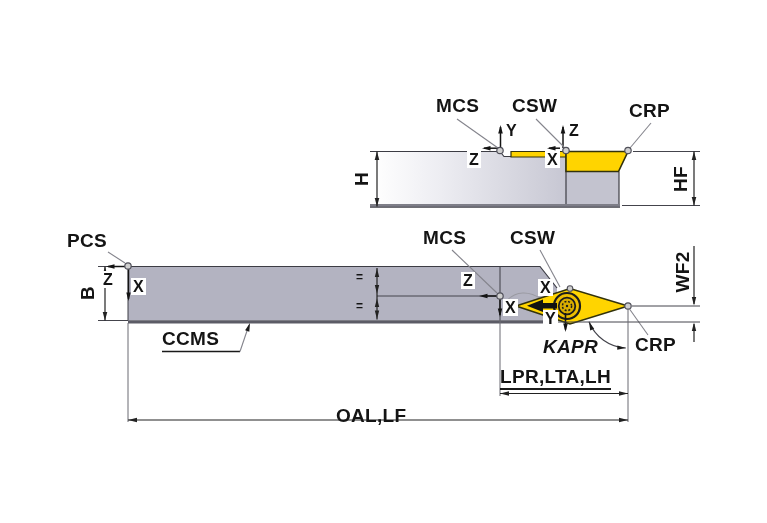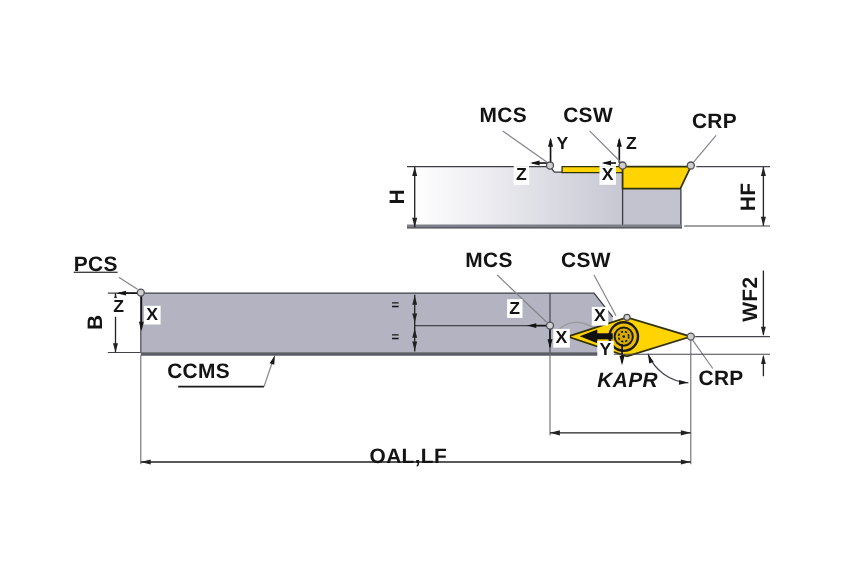--- a/index.html
+++ b/index.html
@@ -200,26 +200,27 @@
 <div class="lbl" style="left:436px; top:96px;">MCS</div>
 <div class="lbl" style="left:512px; top:96px;">CSW</div>
 <div class="lbl" style="left:629px; top:101px;">CRP</div>
 <div class="axis" style="left:506px; top:122px;">Y</div>
 <div class="axis" style="left:569px; top:122px;">Z</div>
 <div class="axis boxed" style="left:467px; top:151px;">Z</div>
 <div class="axis boxed" style="left:545px; top:151px;">X</div>
 <div class="vlbl" style="left:362px; top:179px;">H</div>
 <div class="vlbl" style="left:681px; top:179px;">HF</div>
 
-<div class="lbl" style="left:67px;  top:231px;text-decoration:underline;">PCS</div>
+<div class="lbl" style="left:67px;  top:231px;">PCS</div>
 <div class="lbl" style="left:423px; top:228px;">MCS</div>
 <div class="lbl" style="left:510px; top:228px;">CSW</div>
-<div class="lbl" style="left:152px; top:329px;text-align:right;">CCMS</div>
+<div class="lbl" style="left:162px; top:329px;text-align:right;">CCMS</div>
 <div class="lbl" style="left:543px; top:337px;font-style:italic;">KAPR</div>
 <div class="lbl" style="left:635px; top:335px;">CRP</div>
+<div class="lbl underlined" style="left:500px; top:367px;">LPR,LTA,LH</div>
 <div class="lbl" style="left:336px; top:406px;">OAL,LF</div>
 
 <div class="axis boxed" style="left:101px; top:271px;">Z</div>
 <div class="axis boxed" style="left:131px; top:278px;">X</div>
 <div class="axis boxed" style="left:461px; top:272px;">Z</div>
 <div class="axis boxed" style="left:503px; top:299px;">X</div>
 <div class="axis boxed" style="left:538px; top:279px;">X</div>
 <div class="axis boxed" style="left:543px; top:310px;">Y</div>
 
 <div class="vlbl" style="left:88px;  top:293px;">B</div>

